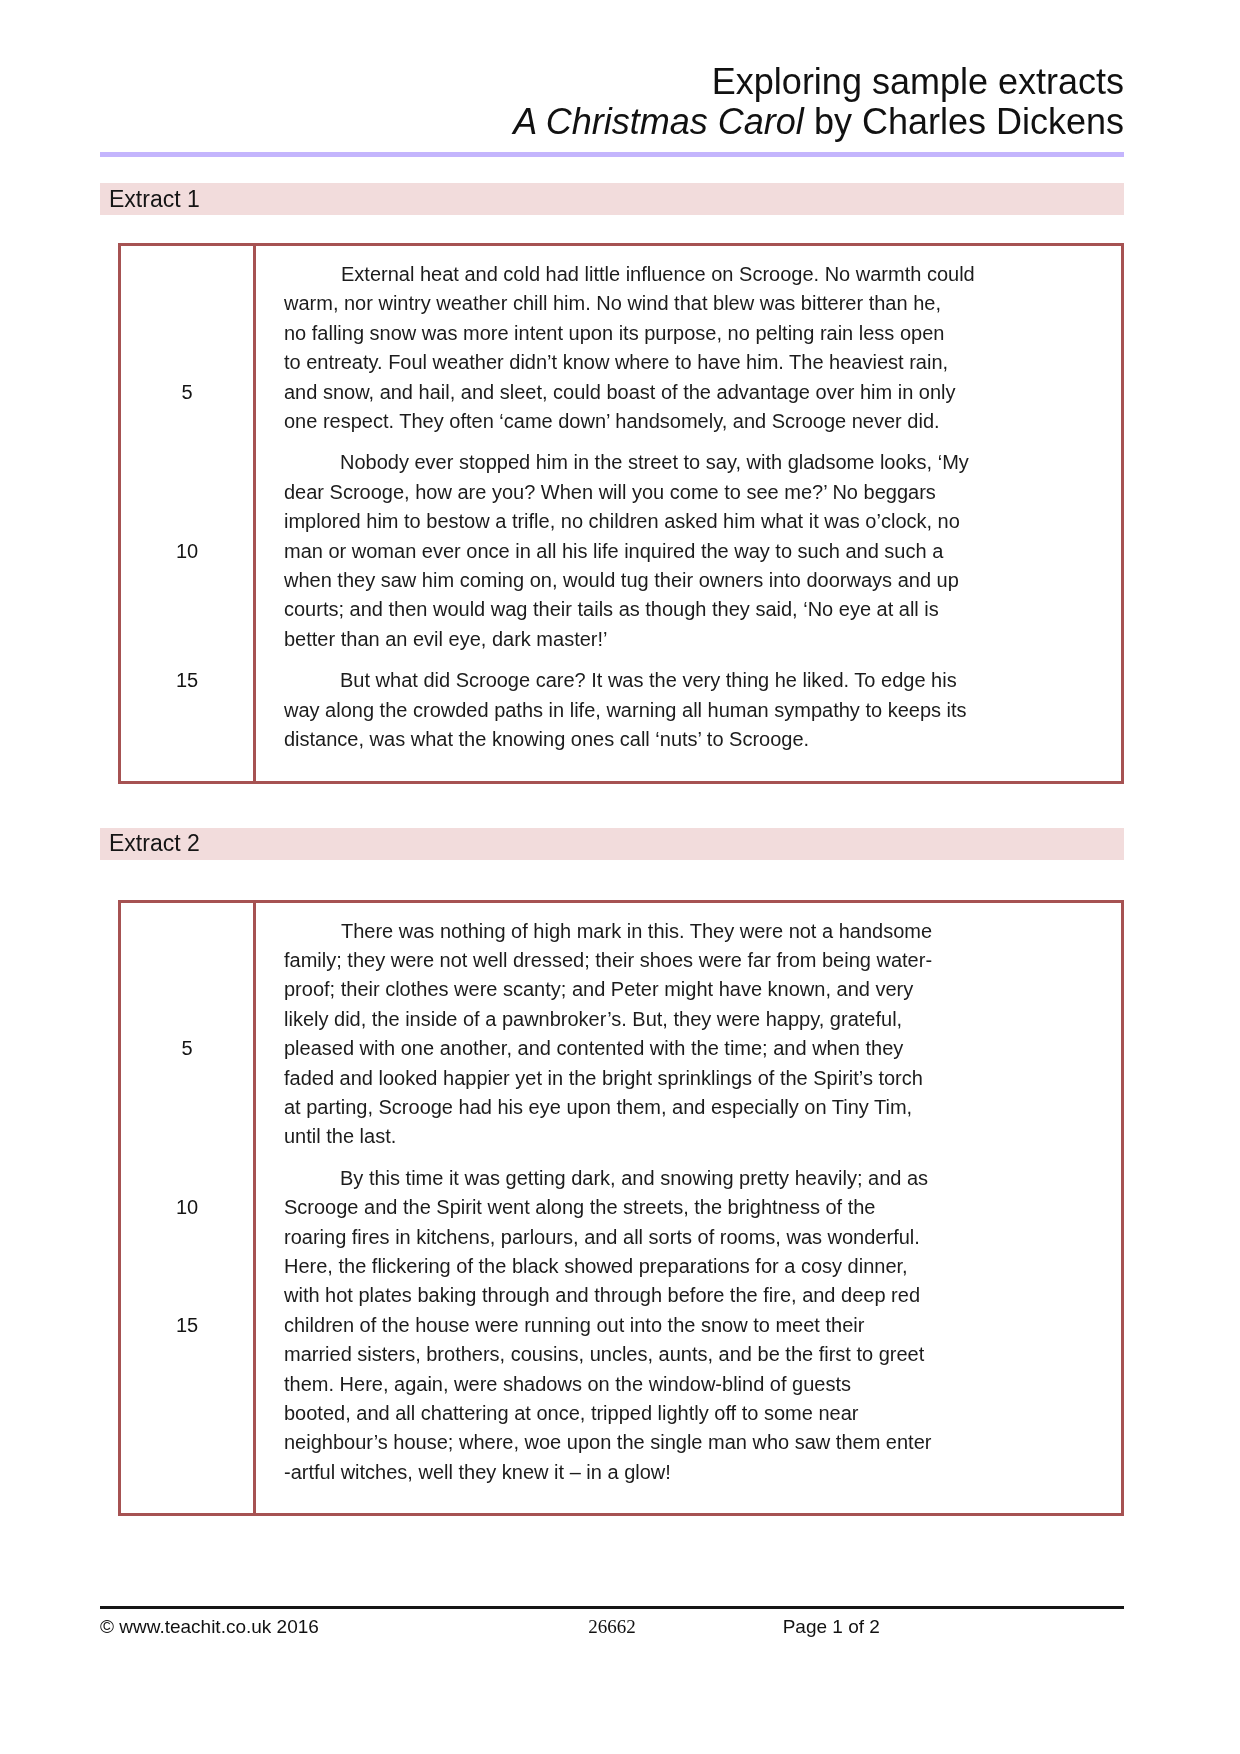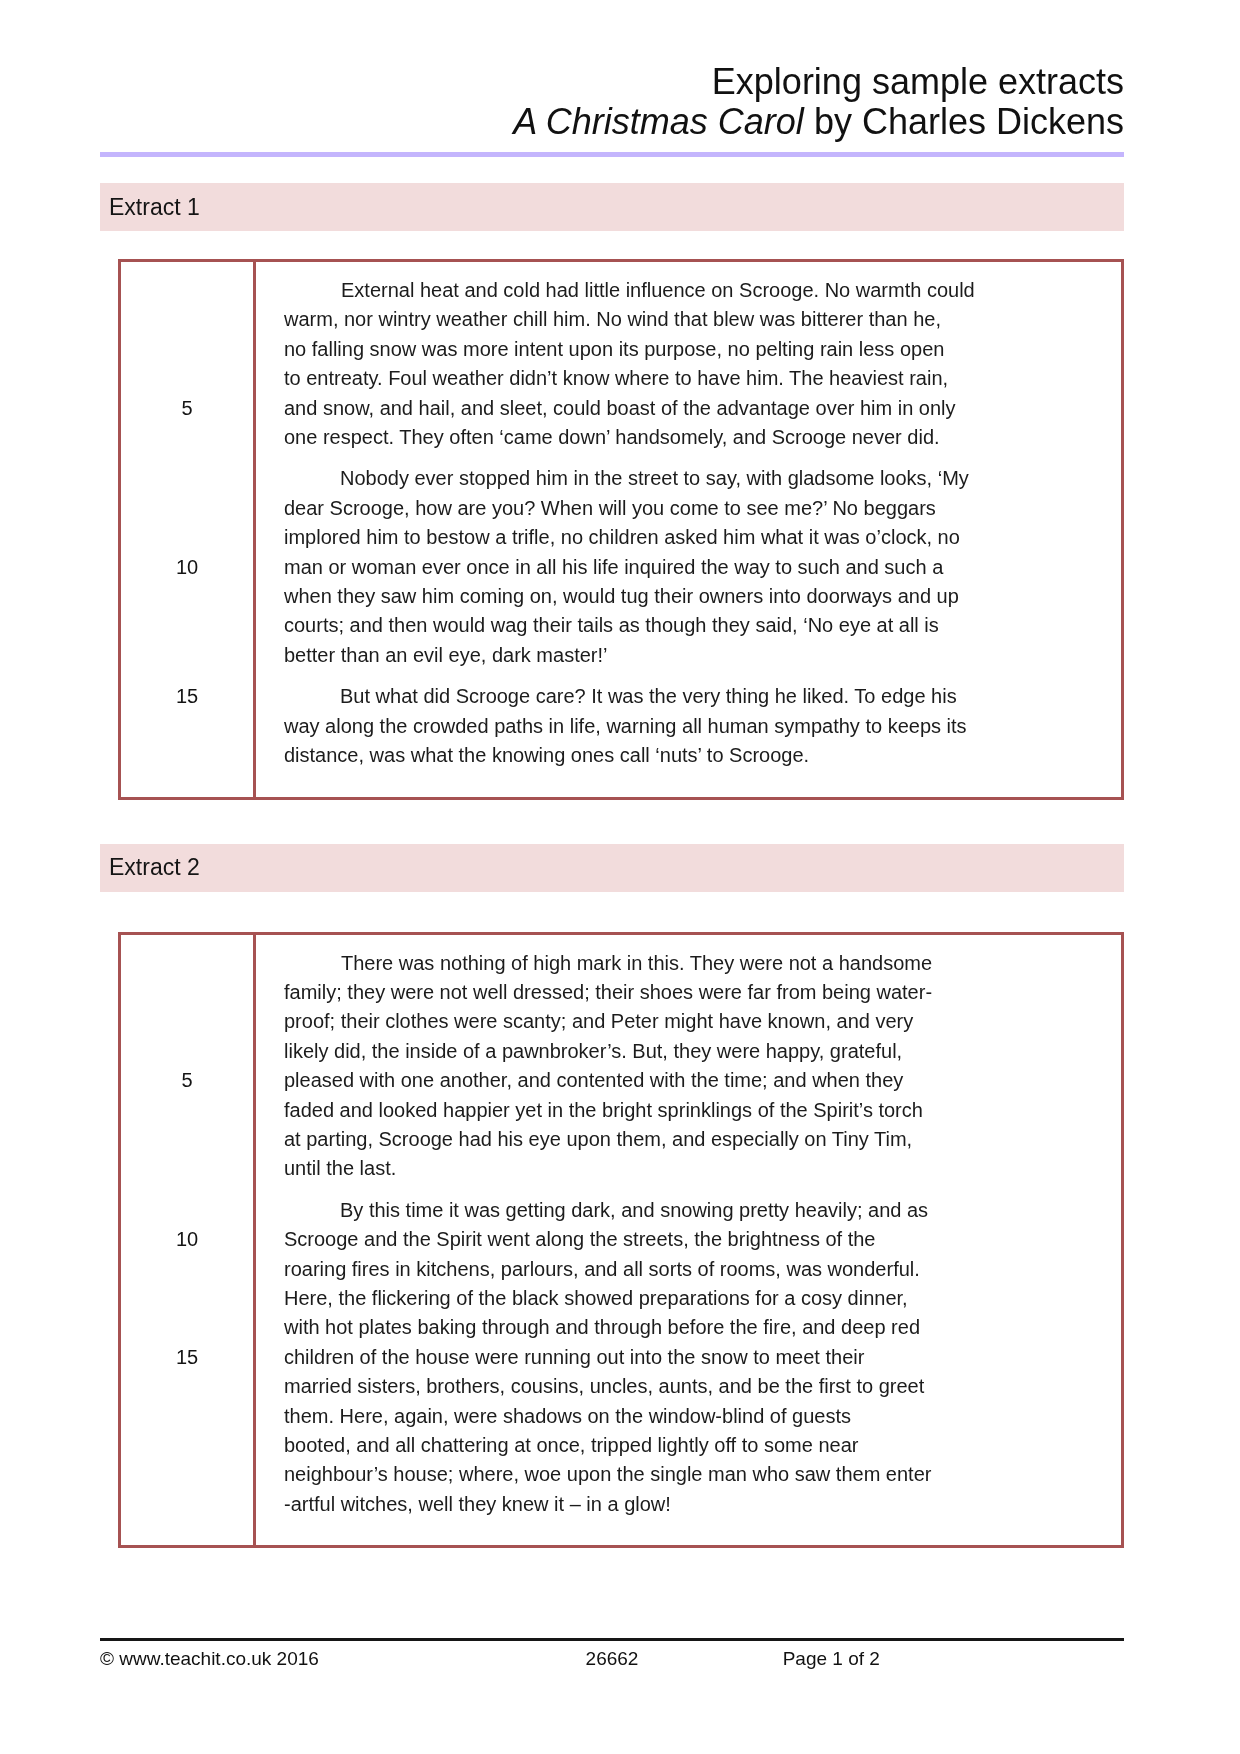--- a/index.html
+++ b/index.html
@@ -17,21 +17,21 @@
 
   
   .doc-header{
     text-align:right;font-size:36px;line-height:40px;color:#111;
     padding-bottom:10px;border-bottom:5px solid #c4b5fd;
   }
   .doc-header .it{font-style:italic;margin-top:16px;}
 
   
   .extract-bar{
-    height:48px;background:var(--bar);
+    height:32px;background:var(--bar);
     display:flex;align-items:center;
     font-size:23px;color:#151515;padding-left:9px;
   }
   .bar-1{margin-top:26px;}
   .bar-2{margin-top:44px;}
 
   
   .x-table{
     margin-left:18px;width:1006px;
     border:3px solid var(--border);background:#fff;
@@ -52,21 +52,21 @@
   .x-table .line-row:nth-of-type(1) > div{padding-top:14px;padding-left:29px;}
   .x-table .line-row:last-child > div{padding-bottom:26px;}
 
   
   .footer-rule{margin-top:90px;border-top:3px solid #161616;}
   .doc-footer{
     display:flex;align-items:center;margin-top:7px;
     font-size:19px;color:#111;
   }
   .doc-footer .f-left{flex:1;text-align:left;}
-  .doc-footer .f-mid{flex:1;text-align:center;}
+  .doc-footer .f-mid{flex:1;text-align:center;font-family:Liberation Serif, serif;}
   .doc-footer .f-right{flex:1;}
 </style>
 </head>
 <body>
 
 <div class="page">
 
   <div class="doc-header">
     <div>Exploring sample extracts</div>
     <div>

